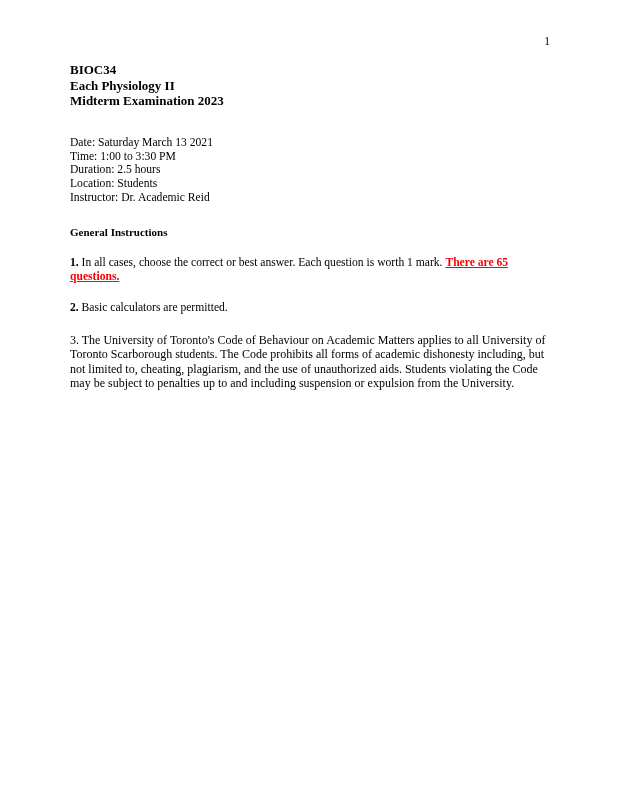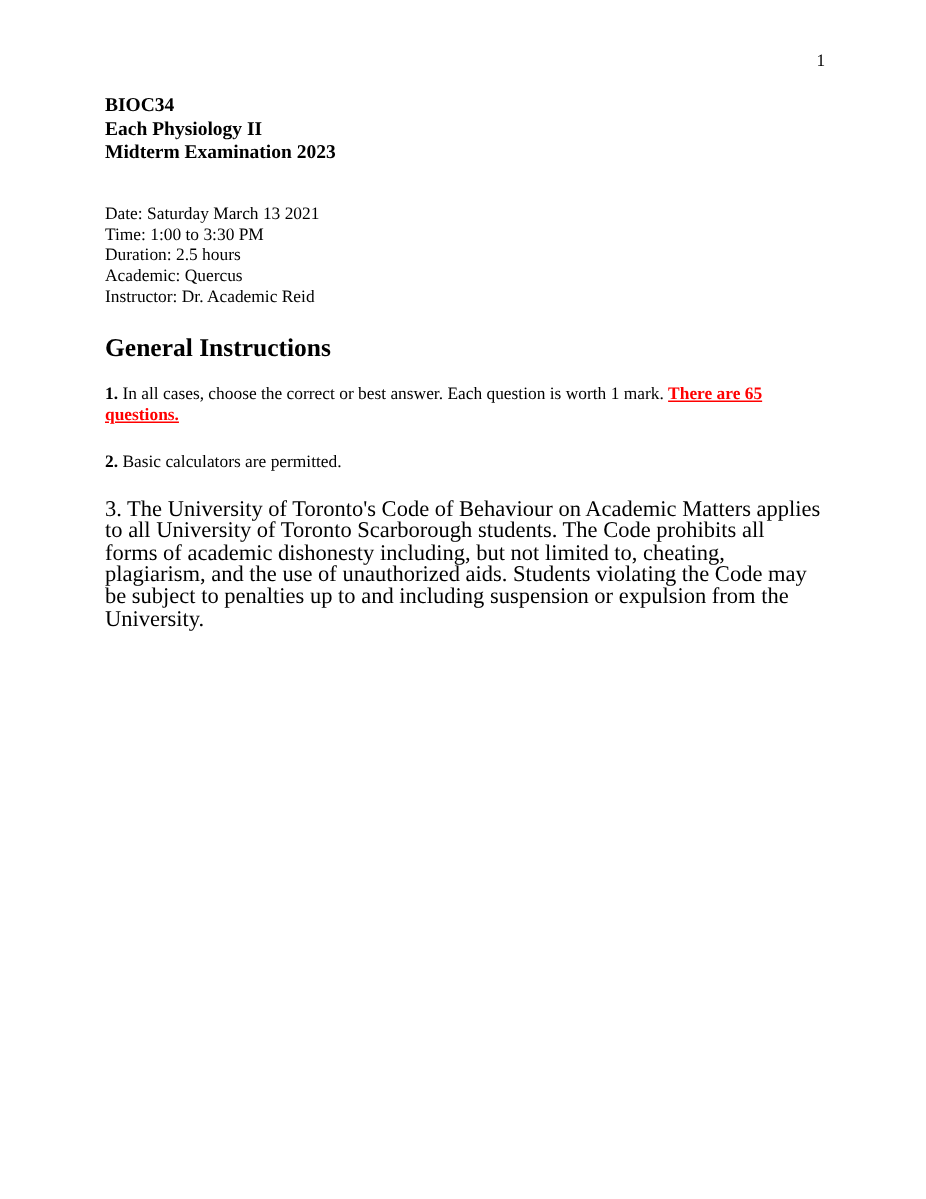--- a/index.html
+++ b/index.html
@@ -62,42 +62,42 @@
     line-height: 13.8px;
   }
   .meta-line {
     display: block;
     white-space: nowrap;
   }
 
   .section-heading {
     margin-top: 20px;
     font-weight: bold;
-    font-size: 17px;
+    font-size: 11px;
     line-height: 14px;
   }
 
   .instruction {
     margin-top: 17px;
     font-size: 11.6px;
     line-height: 14.3px;
     text-align: left;
   }
   .instruction .num {
     font-weight: bold;
   }
   .emph-red {
     color: #ff0000;
     font-weight: bold;
     text-decoration: underline;
   }
 
   .para-3 {
     margin-top: 17px;
-    font-size: 15px;
+    font-size: 12px;
     line-height: 14.6px;
   }
 </style>
 </head>
 <body>
 
 <div class="page">
 
   <div class="page-number">1</div>
 
@@ -106,21 +106,21 @@
     <div class="doc-title">
       <span class="line">BIOC34</span>
       <span class="line">Each Physiology II</span>
       <span class="line">Midterm Examination 2023</span>
     </div>
 
     <div class="meta-block">
       <span class="meta-line">Date: Saturday March 13 2021</span>
       <span class="meta-line">Time: 1:00 to 3:30 PM</span>
       <span class="meta-line">Duration: 2.5 hours</span>
-      <span class="meta-line">Academic: Quercus</span>
+      <span class="meta-line">Location: Students</span>
       <span class="meta-line">Instructor: Dr. Academic Reid</span>
     </div>
 
     <div class="section-heading">General Instructions</div>
 
     <p class="instruction">
       <span class="num">1.</span><span> In all cases, choose the correct or best answer. Each question is worth 1 mark. </span><span class="emph-red">There are 65 questions.</span>
     </p>
 
     <p class="instruction">

